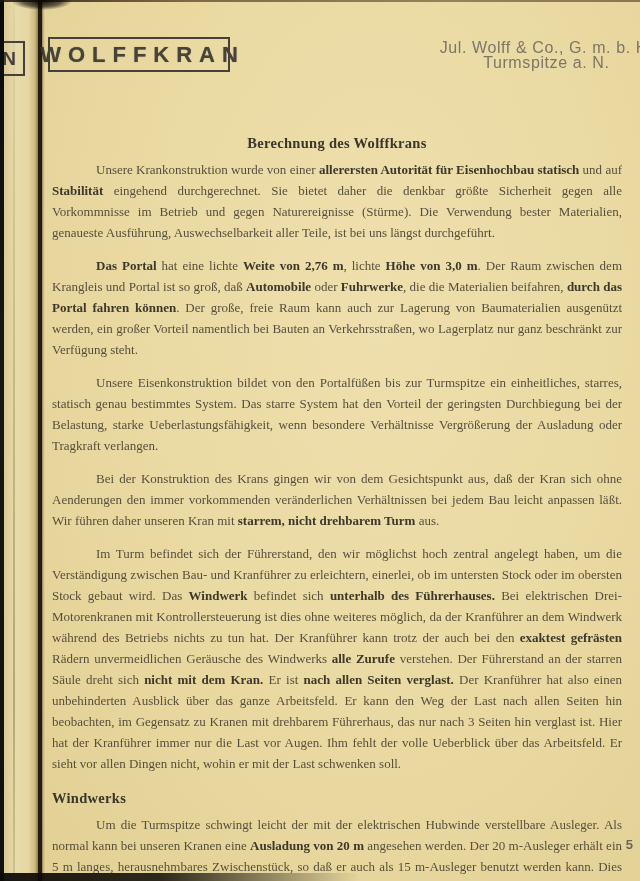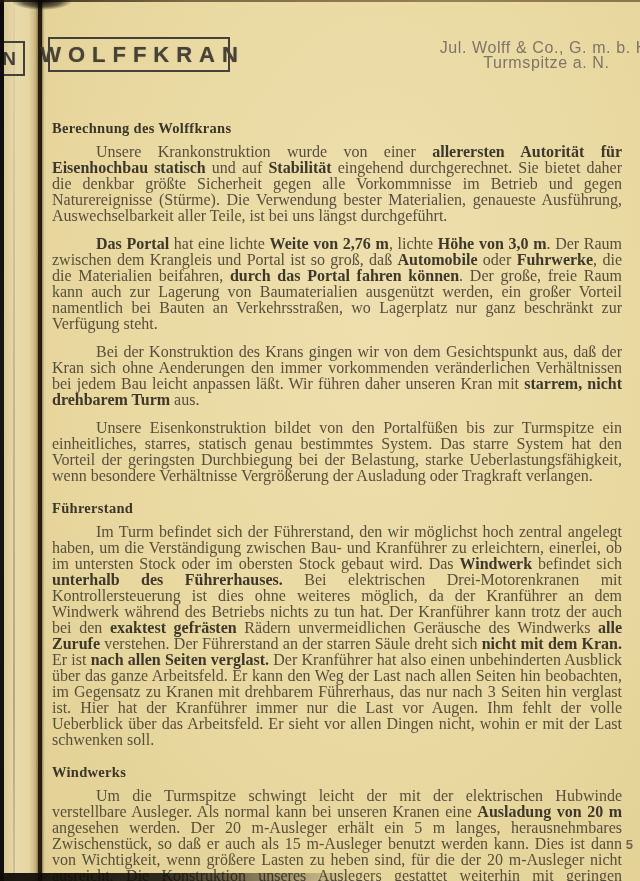--- a/index.html
+++ b/index.html
@@ -71,23 +71,23 @@
   
   .content{
     position:absolute;left:10px;top:120px;width:570px;
     color:#564f3d;
   }
   h2{
     font-family:"Liberation Serif",serif;
     font-size:14.5px;font-weight:bold;color:#3b362a;
     letter-spacing:.3px;margin:16px 0 7px 0;
   }
-  section:first-child h2{margin-top:0;}
+  section:first-child h2{margin-top:15px;text-align:center;}
   p{
-    font-size:16px;line-height:16px;text-align:justify;
+    font-size:13px;line-height:21px;text-align:justify;
     text-indent:44px;margin:0 0 12px 0;color:#564f3d;
   }
   p .b{font-weight:bold;color:#3d382b;}
   
   .page-num{
     position:absolute;right:21px;bottom:29px;
     font-family:"Liberation Sans",sans-serif;font-weight:bold;
     font-size:13px;color:#6d6553;
   }
 </style>
@@ -122,26 +122,25 @@
       <section>
         <h2>Berechnung des Wolffkrans</h2>
         <p><span>Unsere Krankonstruktion wurde von einer </span><span class="b">allerersten Autorität für Eisenhochbau statisch</span><span> und auf </span><span class="b">Stabilität</span><span> eingehend durchgerechnet. Sie bietet daher die denkbar größte Sicherheit gegen alle Vorkommnisse im Betrieb und gegen Naturereignisse (Stürme). Die Verwendung bester Materialien, genaueste Ausführung, Auswechselbarkeit aller Teile, ist bei uns längst durchgeführt.</span></p>
       </section>
 
       <section>
         <p><span class="b">Das Portal</span><span> hat eine lichte </span><span class="b">Weite von 2,76 m</span><span>, lichte </span><span class="b">Höhe von 3,0 m</span><span>. Der Raum zwischen dem Krangleis und Portal ist so groß, daß </span><span class="b">Automobile</span><span> oder </span><span class="b">Fuhrwerke</span><span>, die die Materialien beifahren, </span><span class="b">durch das Portal fahren können</span><span>. Der große, freie Raum kann auch zur Lagerung von Baumaterialien ausgenützt werden, ein großer Vorteil namentlich bei Bauten an Verkehrsstraßen, wo Lagerplatz nur ganz beschränkt zur Verfügung steht.</span></p>
       </section>
 
       <section>
+        <p><span>Unsere Eisenkonstruktion bildet von den Portalfüßen bis zur Turmspitze ein einheitliches, starres, statisch genau bestimmtes System. Das starre System hat den Vorteil der geringsten Durchbiegung bei der Belastung, starke Ueberlastungsfähigkeit, wenn besondere Verhältnisse Vergrößerung der Ausladung oder Tragkraft verlangen.</span></p>
         <p><span>Bei der Konstruktion des Krans gingen wir von dem Gesichtspunkt aus, daß der Kran sich ohne Aenderungen den immer vorkommenden veränderlichen Verhältnissen bei jedem Bau leicht anpassen läßt. Wir führen daher unseren Kran mit </span><span class="b">starrem, nicht drehbarem Turm</span><span> aus.</span></p>
-        <p><span>Unsere Eisenkonstruktion bildet von den Portalfüßen bis zur Turmspitze ein einheitliches, starres, statisch genau bestimmtes System. Das starre System hat den Vorteil der geringsten Durchbiegung bei der Belastung, starke Ueberlastungsfähigkeit, wenn besondere Verhältnisse Vergrößerung der Ausladung oder Tragkraft verlangen.</span></p>
       </section>
 
       <section>
-        <h2>Führerstand</h2>
         <p><span>Im Turm befindet sich der Führerstand, den wir möglichst hoch zentral angelegt haben, um die Verständigung zwischen Bau- und Kranführer zu erleichtern, einerlei, ob im untersten Stock oder im obersten Stock gebaut wird. Das </span><span class="b">Windwerk</span><span> befindet sich </span><span class="b">unterhalb des Führerhauses.</span><span> Bei elektrischen Drei-Motorenkranen mit Kontrollersteuerung ist dies ohne weiteres möglich, da der Kranführer an dem Windwerk während des Betriebs nichts zu tun hat. Der Kranführer kann trotz der auch bei den </span><span class="b">exaktest gefrästen</span><span> Rädern unvermeidlichen Geräusche des Windwerks </span><span class="b">alle Zurufe</span><span> verstehen. Der Führerstand an der starren Säule dreht sich </span><span class="b">nicht mit dem Kran.</span><span> Er ist </span><span class="b">nach allen Seiten verglast.</span><span> Der Kranführer hat also einen unbehinderten Ausblick über das ganze Arbeitsfeld. Er kann den Weg der Last nach allen Seiten hin beobachten, im Gegensatz zu Kranen mit drehbarem Führerhaus, das nur nach 3 Seiten hin verglast ist. Hier hat der Kranführer immer nur die Last vor Augen. Ihm fehlt der volle Ueberblick über das Arbeitsfeld. Er sieht vor allen Dingen nicht, wohin er mit der Last schwenken soll.</span></p>
       </section>
 
       <section>
         <h2>Windwerks</h2>
         <p><span>Um die Turmspitze schwingt leicht der mit der elektrischen Hubwinde verstellbare Ausleger. Als normal kann bei unseren Kranen eine </span><span class="b">Ausladung von 20 m</span><span> angesehen werden. Der 20 m-Ausleger erhält ein 5 m langes, herausnehmbares Zwischenstück, so daß er auch als 15 m-Ausleger benutzt werden kann. Dies ist dann von Wichtigkeit, wenn größere Lasten zu heben sind, für die der 20 m-Ausleger nicht ausreicht. Die Konstruktion unseres Auslegers gestattet weiterhin mit geringen Aenderungen das Einsetzen einer </span><span class="b">Laufkatze.</span><span> Näheres hierüber siehe Seite 31.</span></p>
       </section>
 
     </main>
 

